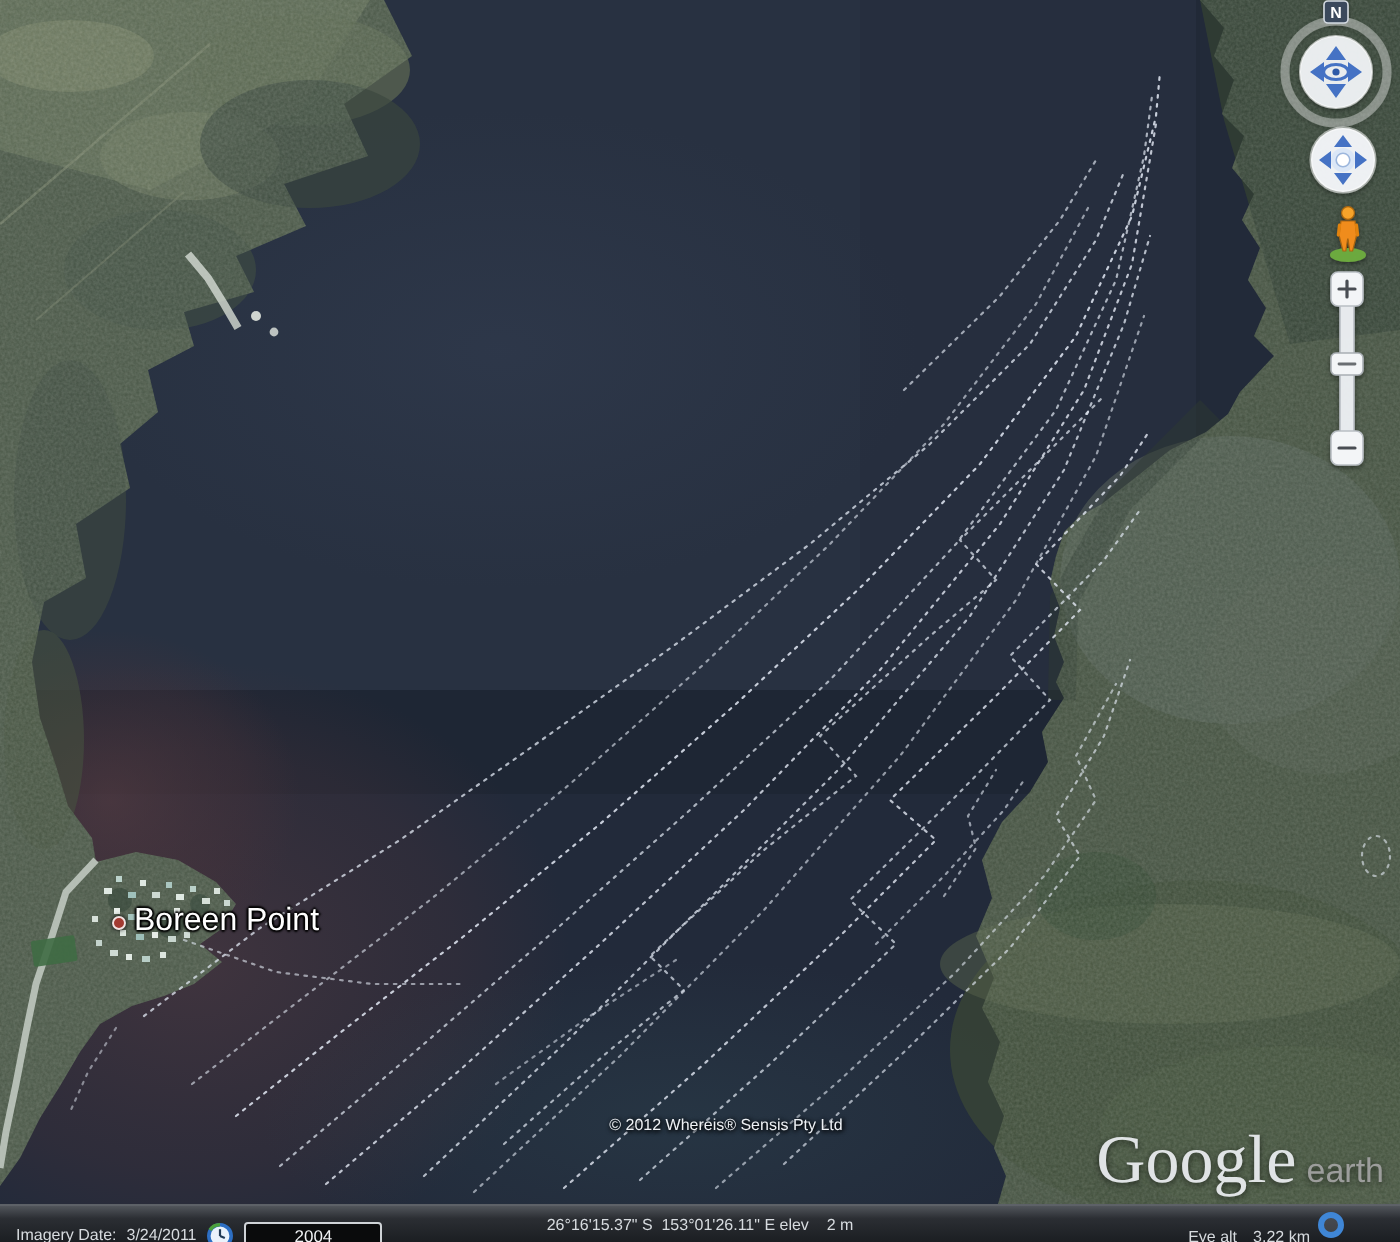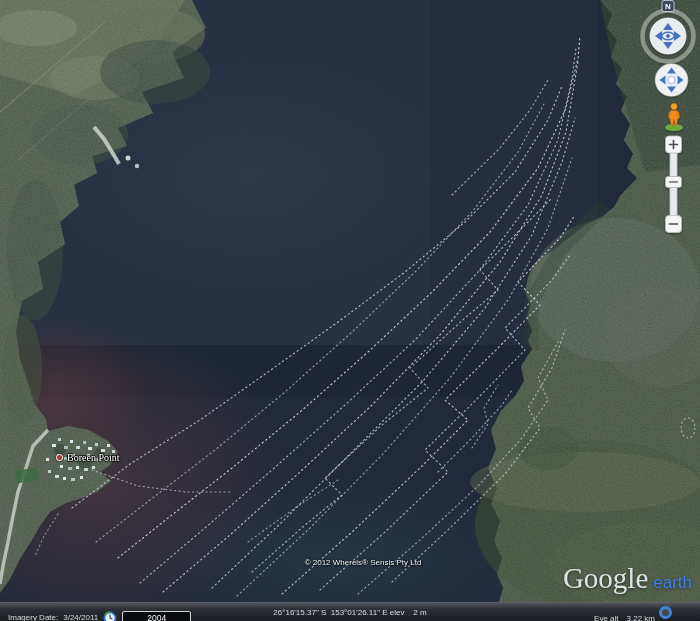--- a/index.html
+++ b/index.html
@@ -9,28 +9,28 @@
 
   .track{fill:none;stroke:#e3e9f4;stroke-width:1.1;stroke-dasharray:1.3 3.2;stroke-linecap:round;}
 
   
   .copyright{position:absolute;left:0;top:558px;width:700px;text-align:center;
              color:#eef1f5;font-size:8px;line-height:10px;
              text-shadow:0 1px 2px #000,1px 0 2px #000;padding-left:13px;}
   .copyright .line3{margin-top:8px;}
   .ge-logo{position:absolute;right:8px;top:562px;white-space:nowrap;
            text-shadow:0 1px 3px rgba(0,0,0,.6);}
-  .ge-logo .g{font-family:"Liberation Serif",serif;font-size:29px;color:#e8ebee;opacity:.95;}
-  .ge-logo .e{font-family:"Liberation Sans",sans-serif;font-size:17px;color:#3b82f6;opacity:.92;margin-left:5px;margin-top:24px;}
+  .ge-logo .g{font-family:"Liberation Serif",serif;font-size:34px;color:#e8ebee;opacity:.95;}
+  .ge-logo .e{font-family:"Liberation Sans",sans-serif;font-size:17px;color:#a3a3a3;opacity:.92;margin-left:5px;margin-top:24px;}
 
   .place{position:absolute;left:56px;top:452px;display:flex;align-items:center;gap:4px;cursor:pointer;}
   .place .dot{width:5px;height:5px;border-radius:50%;background:#a33a31;
               border:1px solid rgba(255,255,255,.85);box-shadow:0 0 2px #000;}
-  .place .lbl{color:#fff;font-size:10px;
-              text-shadow:-1px 0 1px #000,1px 0 1px #000,0 -1px 1px #000,0 1px 1px #000;font-family:Liberation Serif, serif;}
+  .place .lbl{color:#fff;font-size:16px;
+              text-shadow:-1px 0 1px #000,1px 0 1px #000,0 -1px 1px #000,0 1px 1px #000;}
 
   
   #nav-svg{position:absolute;left:636px;top:0;}
 
   
   .statusbar{position:absolute;left:0;top:602px;width:700px;height:19px;
              background:linear-gradient(#51555b 0%,#2b2e33 35%,#1b1e22 100%);
              border-top:1px solid #5d6167;box-sizing:border-box;
              color:#d7dbdf;font-size:8px;}
   .sb-left{position:absolute;left:8px;top:0;height:29px;display:flex;align-items:center;gap:5px;}

